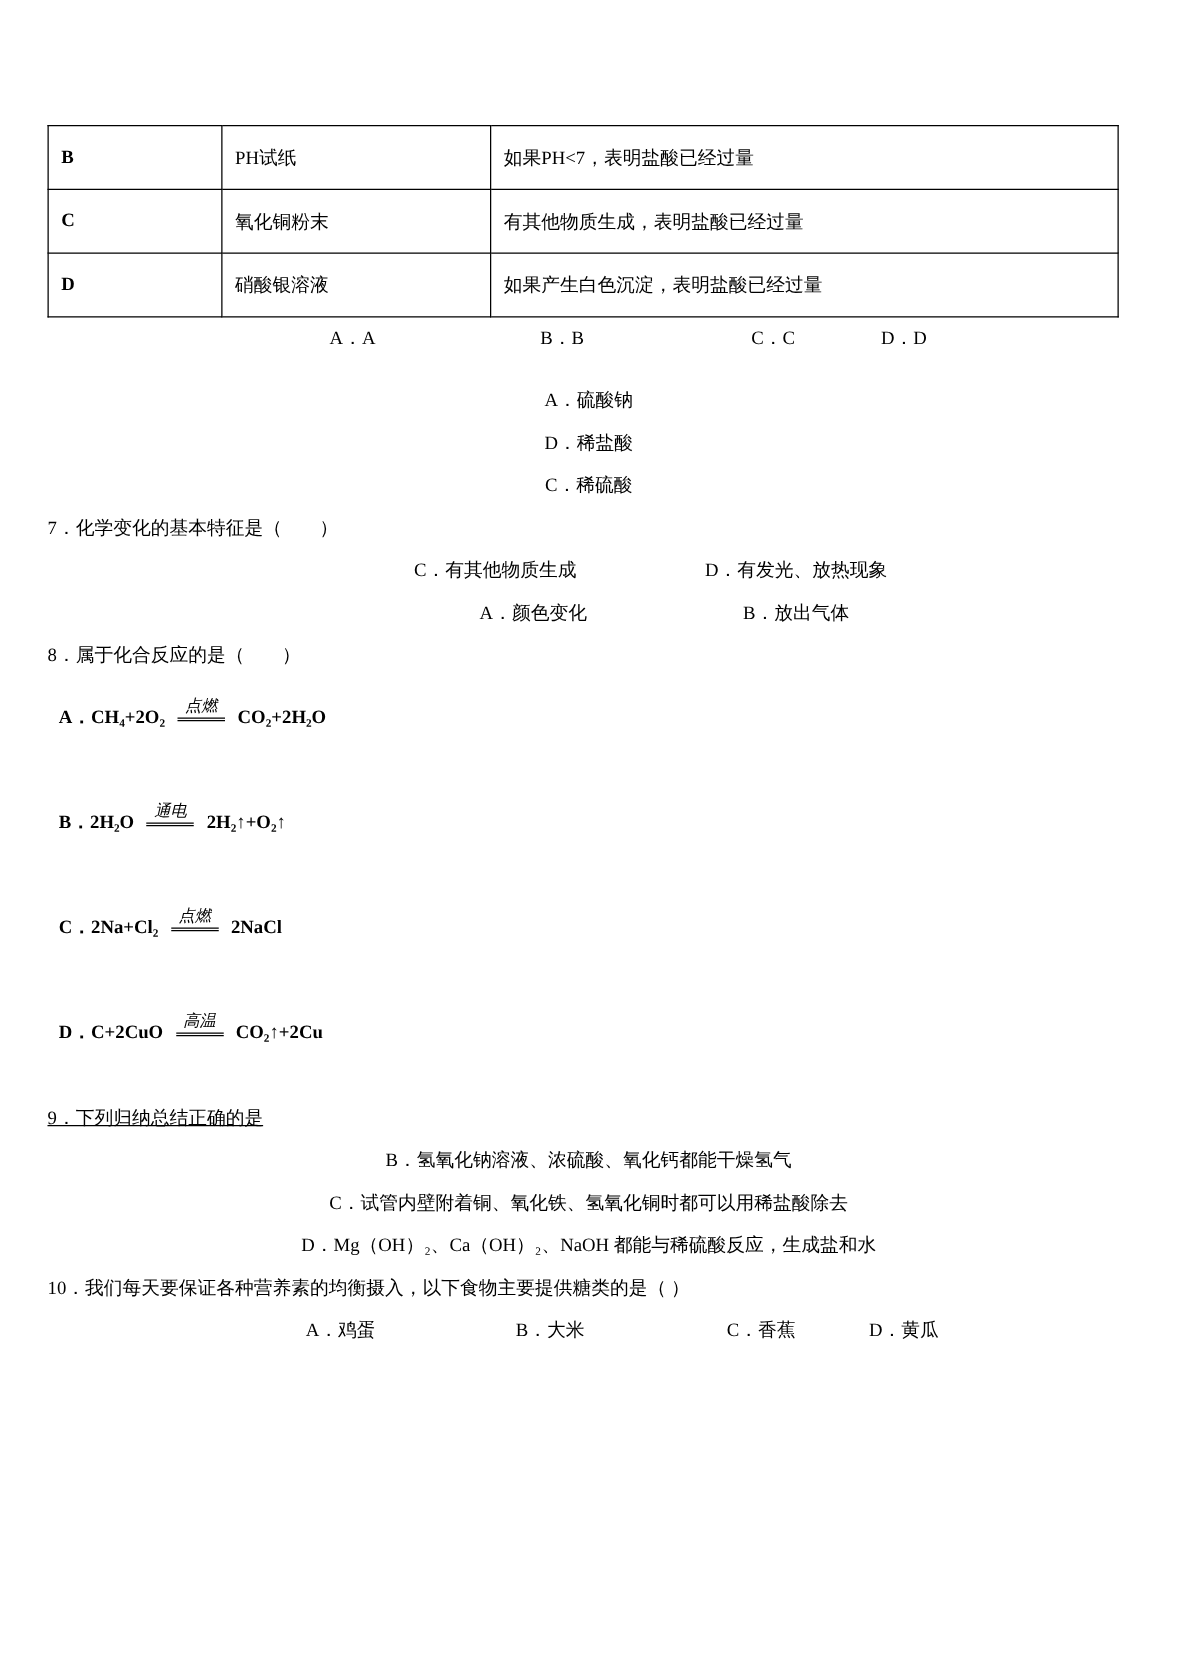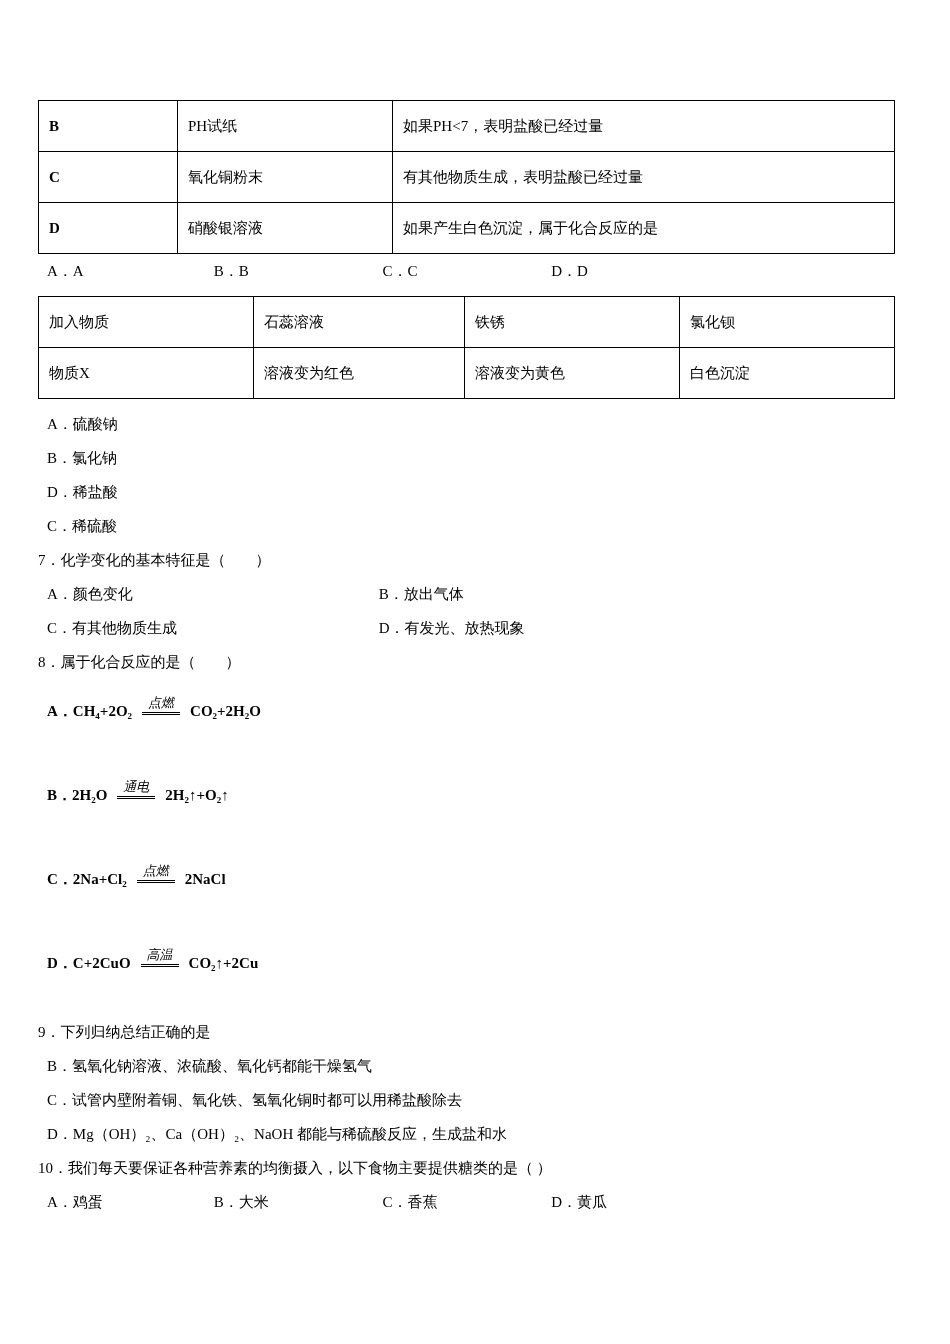--- a/index.html
+++ b/index.html
@@ -17,21 +17,21 @@
     border:1px solid #000;
     height:46px;
     padding:2px 10px;
     vertical-align:middle;
     font-size:15px;
     overflow:hidden;
   }
   table.tbl-top td.c1 { font-weight:bold; }
 
   .line { line-height:34px; white-space:nowrap; }
-  .indent { margin-left:9px; }
+  .indent { margin-left:9px;text-align:center; }
   .gap8 { height:8px; }
 
   .row4 .cell { display:inline-block; }
   .row4 .w1 { width:163px; }
   .row4 .w2 { width:165px; }
   .row4 .w3 { width:165px; }
 
   .row2 .cell { display:inline-block; }
   .row2 .wa { width:328px; }
 
@@ -49,21 +49,21 @@
     font-weight:normal;
     font-size:13px;
     line-height:16px;
     padding:0 6px 1px 6px;
     border-bottom:3px double #000;
     position:relative;
     top:-9px;
     margin:0 10px;
     font-style:italic;
   }
-  .q9-top { margin-top:14px; }
+  .q9-top { margin-top:14px;text-decoration:underline; }
 </style>
 </head>
 <body>
 
 <div class="page">
 
   <table class="tbl tbl-top">
     <colgroup>
         <col style="width:139px">
         <col style="width:215px">
@@ -76,69 +76,46 @@
       <td>如果PH&lt;7，表明盐酸已经过量</td>
     </tr>
     <tr>
       <td class="c1">C</td>
       <td>氧化铜粉末</td>
       <td>有其他物质生成，表明盐酸已经过量</td>
     </tr>
     <tr>
       <td class="c1">D</td>
       <td>硝酸银溶液</td>
-      <td>如果产生白色沉淀，属于化合反应的是</td>
+      <td>如果产生白色沉淀，表明盐酸已经过量</td>
     </tr>
   </tbody>
     </table>
 
   <div class="line indent row4">
     <span class="cell w1">A．A</span>
     <span class="cell w2">B．B</span>
     <span class="cell w3">C．C</span>
     <span class="cell">D．D</span>
   </div>
 
   <div class="gap8"></div>
-  <table class="tbl">
-    <colgroup>
-        <col style="width:215px">
-        <col style="width:211px">
-        <col style="width:215px">
-        <col>
-      </colgroup>
-    <tbody>
-        <tr>
-      <td>加入物质</td>
-      <td>石蕊溶液</td>
-      <td>铁锈</td>
-      <td>氯化钡</td>
-    </tr>
-    <tr>
-      <td>物质X</td>
-      <td>溶液变为红色</td>
-      <td>溶液变为黄色</td>
-      <td>白色沉淀</td>
-    </tr>
-  </tbody>
-    </table>
   <div class="gap8"></div>
   <div class="line indent">A．硫酸钠</div>
-  <div class="line indent">B．氯化钠</div>
   <div class="line indent">D．稀盐酸</div>
   <div class="line indent">C．稀硫酸</div>
 
   <div class="line">7．化学变化的基本特征是（　　）</div>
   <div class="line indent row2">
+    <span class="cell wa">C．有其他物质生成</span>
+    <span class="cell">D．有发光、放热现象</span>
+  </div>
+  <div class="line indent row2">
     <span class="cell wa">A．颜色变化</span>
     <span class="cell">B．放出气体</span>
-  </div>
-  <div class="line indent row2">
-    <span class="cell wa">C．有其他物质生成</span>
-    <span class="cell">D．有发光、放热现象</span>
   </div>
 
   <div class="line">8．属于化合反应的是（　　）</div>
 
   <div class="equation">
     <span>A．</span><span>CH₄+2O₂</span><span class="cond">点燃</span><span>CO₂+2H₂O</span>
   </div>
 
   <div class="equation">
     <span>B．</span><span>2H₂O</span><span class="cond">通电</span><span>2H₂↑+O₂↑</span>

